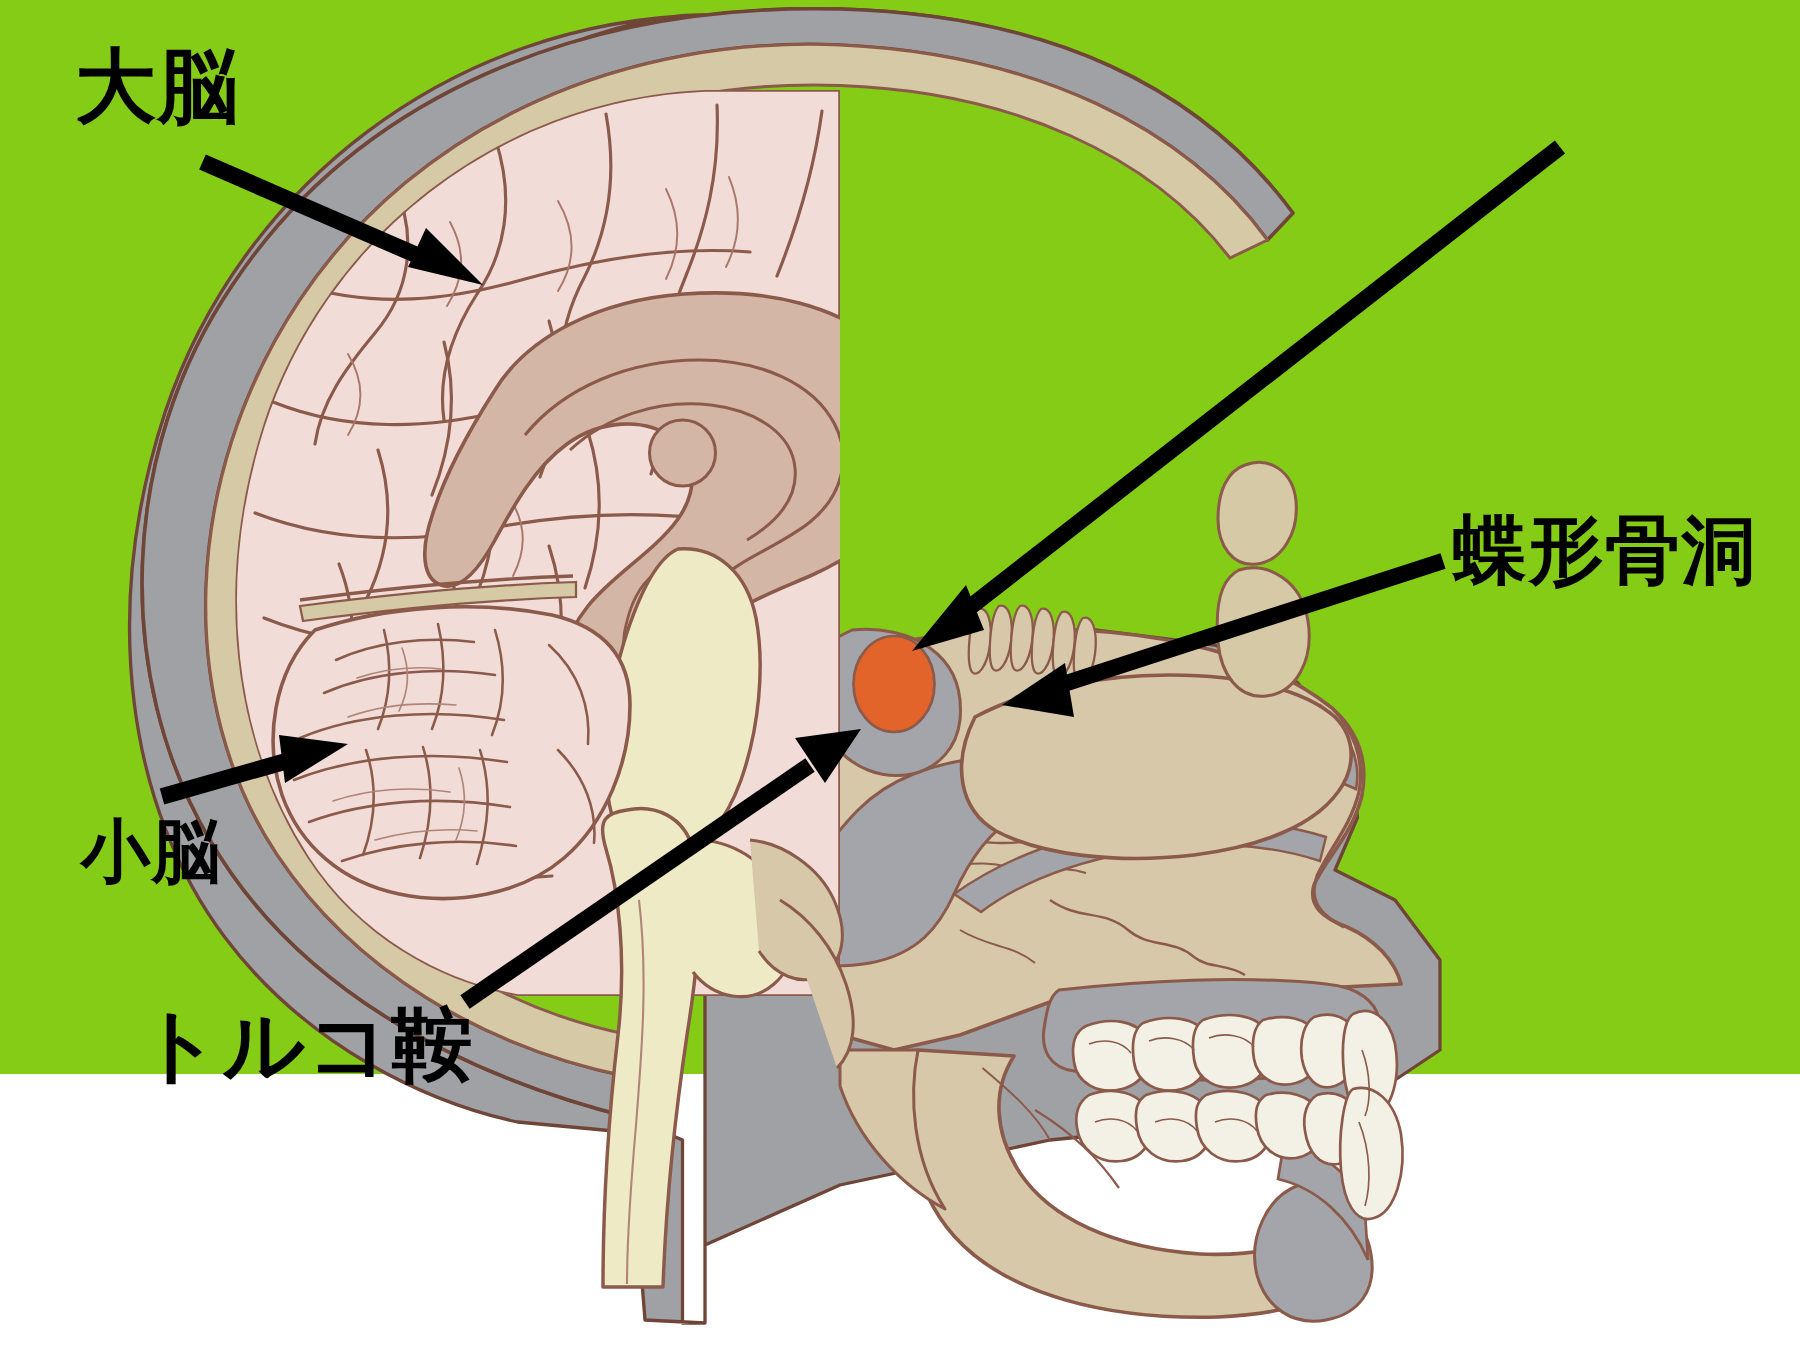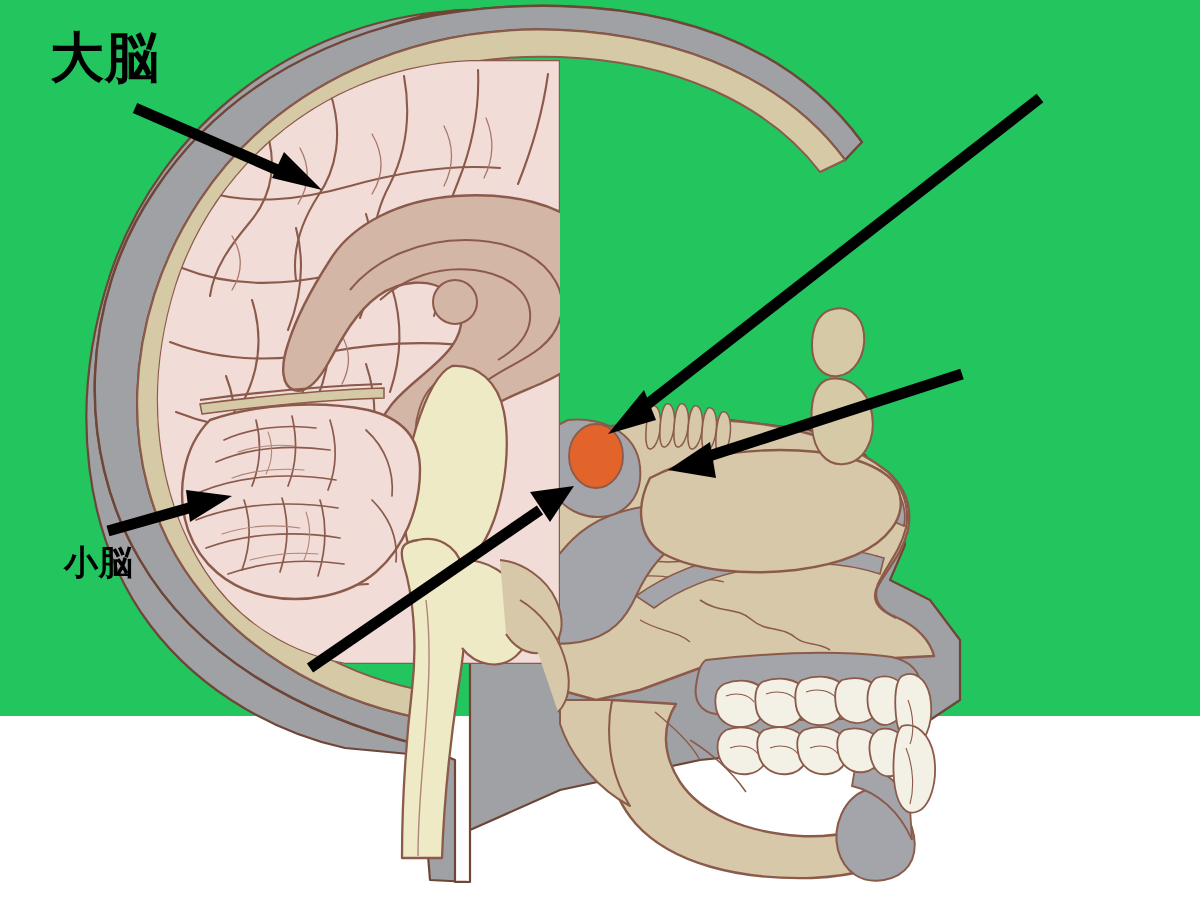--- a/index.html
+++ b/index.html
@@ -10,21 +10,21 @@
   body {
     width: 1200px;
     height: 900px;
     font-family: "Liberation Sans", "DejaVu Sans", sans-serif;
     overflow: hidden;
   }
   #stage {
     position: relative;
     width: 1200px;
     height: 716px;
-    background: #22c55e;
+    background: #84cc16;
   }
   #figure {
     position: absolute;
     left: 0; top: 0;
     width: 1200px;
     height: 900px;
   }
   .label {
     position: absolute;
     font-family: "DejaVu Sans", "Liberation Sans", sans-serif;
@@ -329,17 +329,19 @@
       <g>
         <line x1="310" y1="668" x2="540" y2="510" stroke="#000000" stroke-width="11" stroke-linecap="butt"></line>
         <polygon points="574,486 530,492 550,522"></polygon>
       </g>
     </g>
   </svg>
 
   <div class="label" style="left:50px; top:31px; font-size:54px;">大脳</div>
 
 
-
-  <div class="label" style="left:64px; top:545px; font-size:34px;">小脳</div>
-
+  <div class="label" style="left:968px; top:342px; font-size:50px;">蝶形骨洞</div>
+
+  <div class="label" style="left:54px; top:545px; font-size:46px;font-family:Liberation Serif, serif;">小脳</div>
+
+  <div class="label" style="left:92px; top:670px; font-size:54px;">トルコ鞍</div>
 
 </div>
 
 </body></html>

